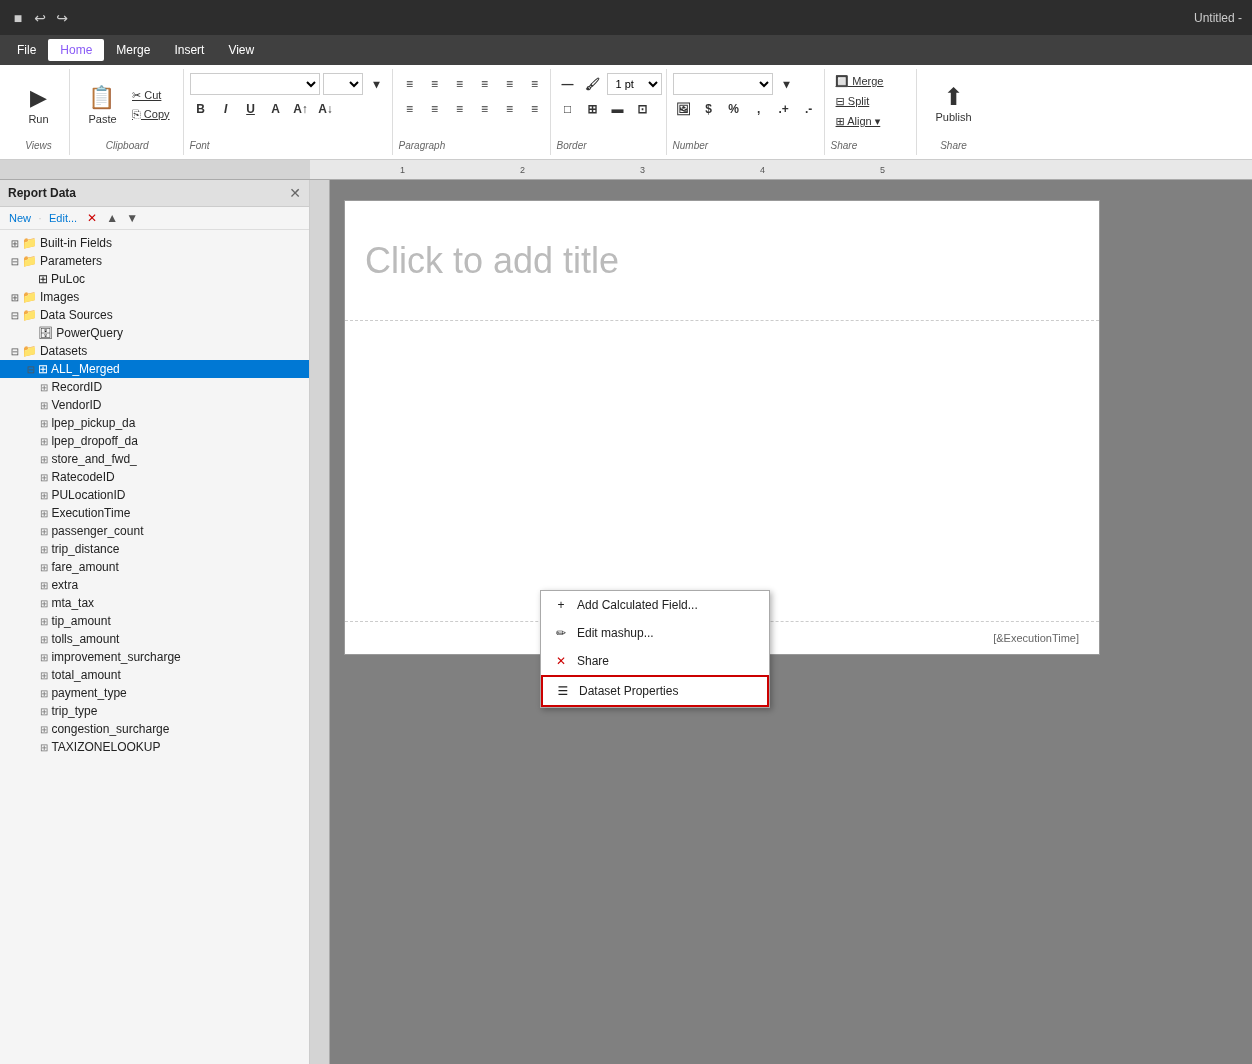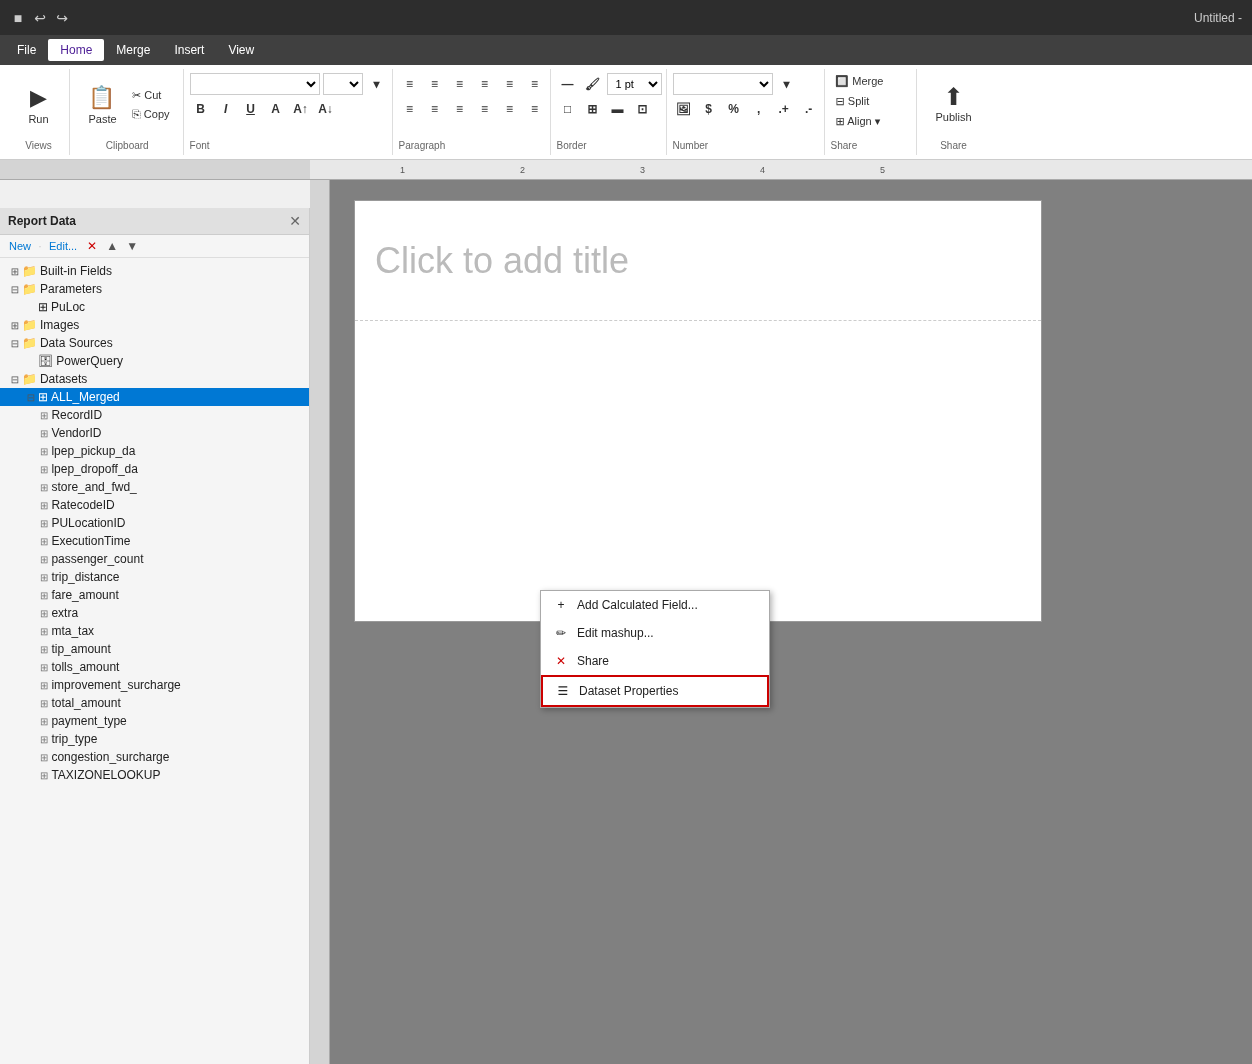--- a/index.html
+++ b/index.html
@@ -27,21 +27,21 @@
       padding: 0 5px;
     }
     .menu-item {
       color: #fff;
       padding: 4px 12px;
       cursor: pointer;
       font-size: 12px;
       border-radius: 2px;
     }
     .menu-item:hover, .menu-item.active { background: #0078d4; }
-    .menu-item.active { background: #fff; color: #4c1d95; }
+    .menu-item.active { background: #fff; color: #8b5cf6; }
 
     
     .ribbon {
       background: #fff;
       border-bottom: 1px solid #ccc;
       padding: 4px 8px;
       display: flex;
       align-items: stretch;
       gap: 2px;
       height: 95px;
@@ -53,20 +53,21 @@
       border-right: 1px solid #ddd;
       padding: 4px 8px;
       min-width: 50px;
     }
     .ribbon-group:last-child { border-right: none; }
     .ribbon-group-label {
       font-size: 10px;
       color: #666;
       margin-top: auto;
       padding-top: 4px;
+      font-style: italic;
     }
     .ribbon-buttons { display: flex; gap: 2px; align-items: center; flex: 1; }
     .ribbon-btn-large {
       display: flex;
       flex-direction: column;
       align-items: center;
       justify-content: center;
       padding: 4px 8px;
       cursor: pointer;
       border-radius: 3px;
@@ -79,20 +80,21 @@
     .ribbon-btn-small {
       display: flex;
       align-items: center;
       gap: 3px;
       padding: 2px 5px;
       cursor: pointer;
       border-radius: 2px;
       font-size: 11px;
       color: #333;
       white-space: nowrap;
+      text-decoration: underline;
     }
 
     
     .ribbon-controls {
       display: flex;
       flex-direction: column;
       gap: 3px;
       padding: 4px;
       border-right: 1px solid #ddd;
       min-width: 200px;
@@ -189,21 +191,20 @@
     }
 
     
     .report-data-panel {
       width: 310px;
       background: #f5f5f5;
       border-right: 1px solid #ccc;
       display: flex;
       flex-direction: column;
       flex-shrink: 0;
-      margin-top: 28px;
     }
     .panel-header {
       background: #e0e0e0;
       padding: 5px 8px;
       display: flex;
       align-items: center;
       justify-content: space-between;
       border-bottom: 1px solid #ccc;
     }
     .panel-title { font-size: 12px; font-weight: 600; color: #222; }
@@ -263,22 +264,22 @@
       height: 100%;
       background: #d4d4d4;
       border-right: 1px solid #aaa;
       display: flex;
       flex-direction: column;
       align-items: center;
       z-index: 1;
     }
     .report-canvas {
       position: absolute;
-      left: 44px; top: 20px;
-      width: 688px;
+      left: 34px; top: 20px;
+      width: 756px;
       background: #fff;
       border: 1px solid #999;
     }
     .report-header-area {
       padding: 20px;
       min-height: 120px;
       display: flex;
       align-items: center;
       border-bottom: 1px dashed #ccc;
     }
@@ -654,20 +655,23 @@
   </div>
 
   <div class="canvas-area">
     <div class="left-ruler"></div>
 
     <div class="report-canvas">
       <div class="report-header-area">
         <span class="report-title-placeholder">Click to add title</span>
       </div>
       <div class="report-body-area"></div>
+      <div class="report-footer-area">
+        <span>[&amp;ExecutionTime]</span>
+      </div>
     </div>
 
     <div class="context-menu">
       <div class="context-menu-item">
         <span class="context-menu-icon">+</span>
         <span>Add Calculated Field...</span>
       </div>
       <div class="context-menu-item">
         <span class="context-menu-icon">✏</span>
         <span>Edit mashup...</span>

